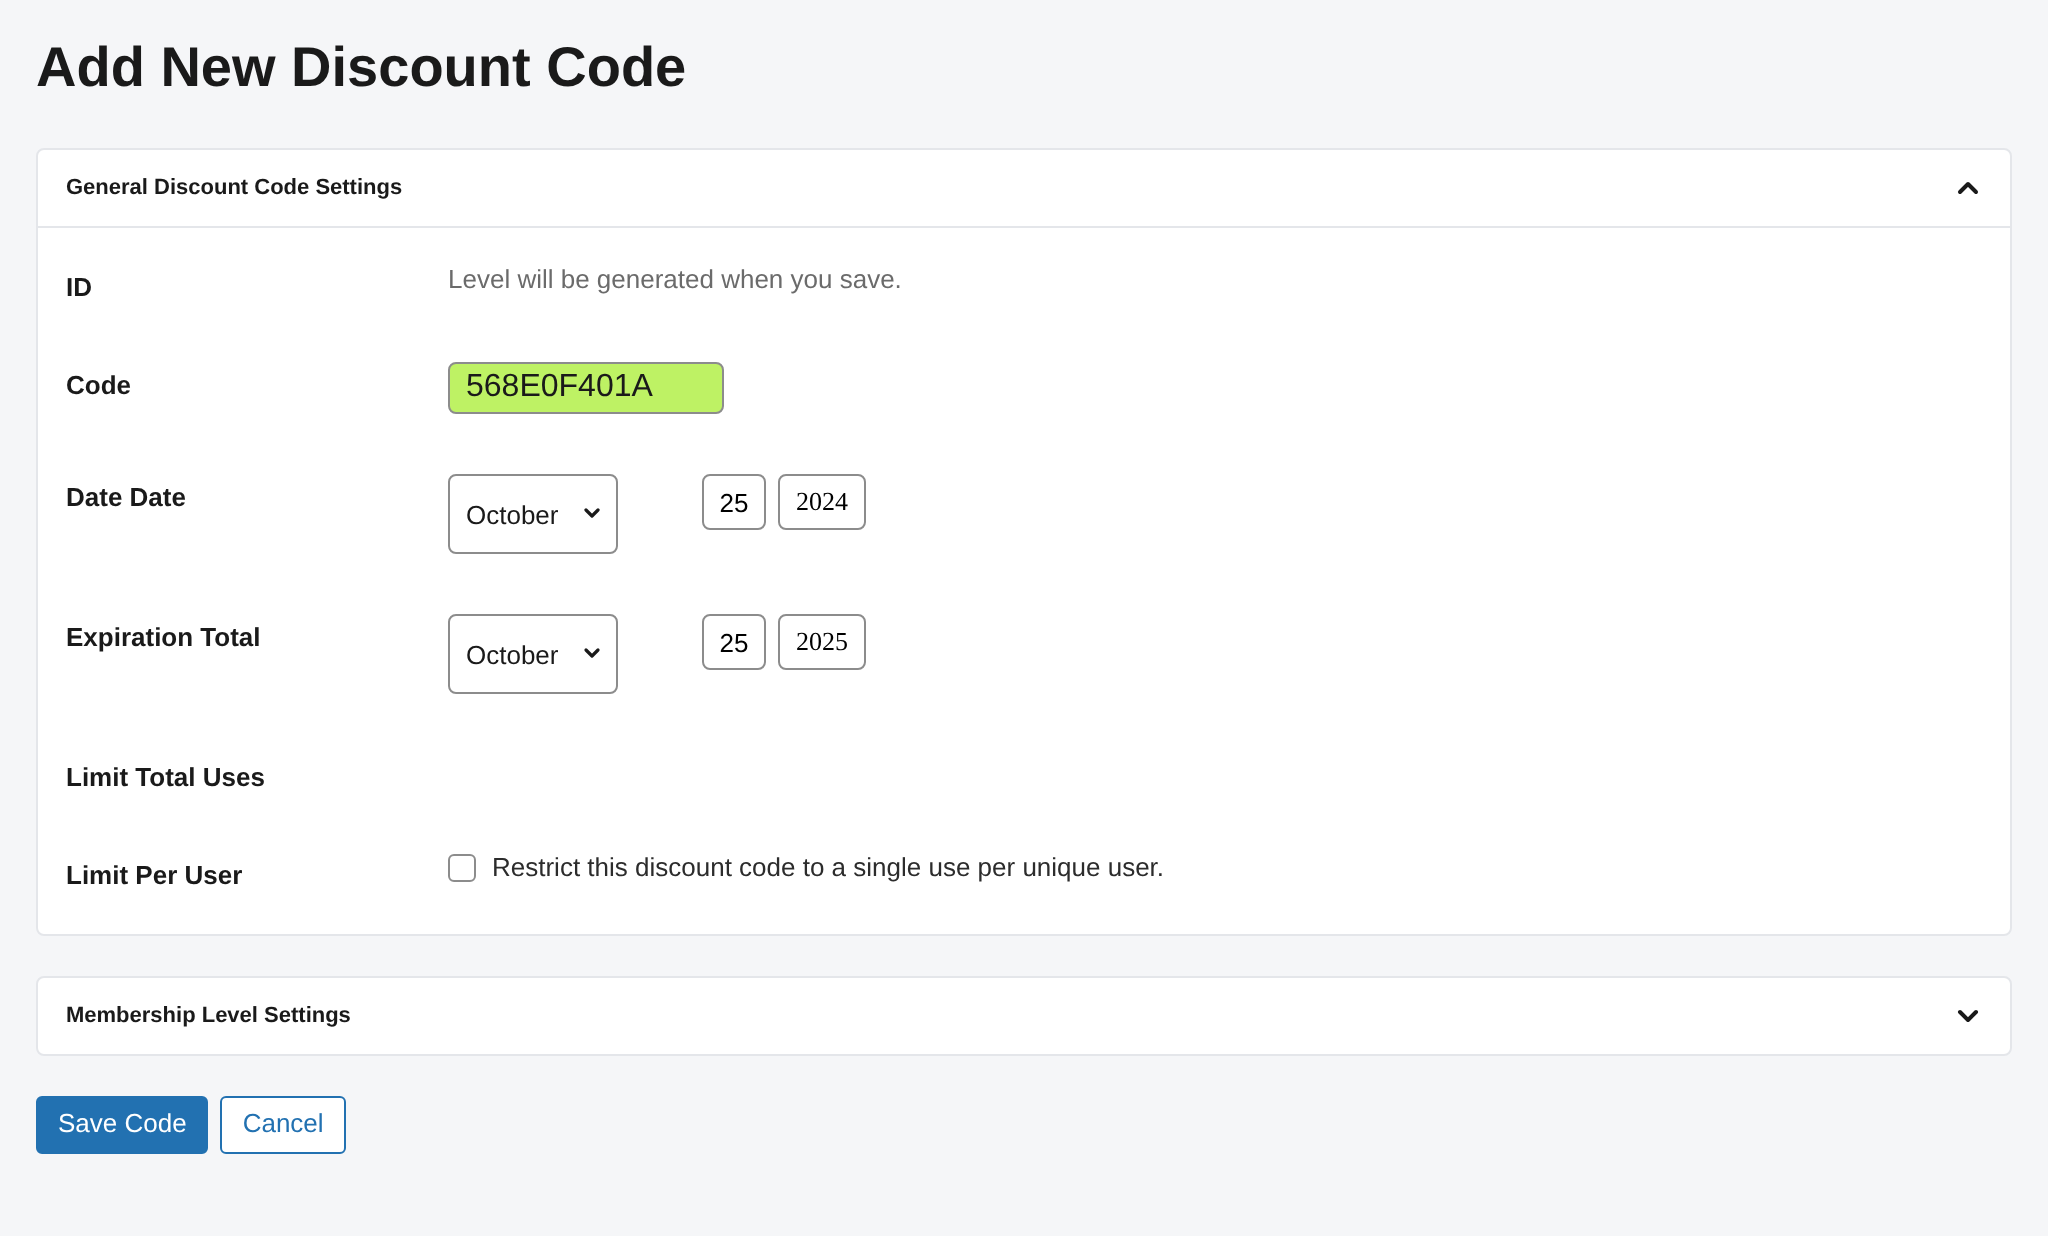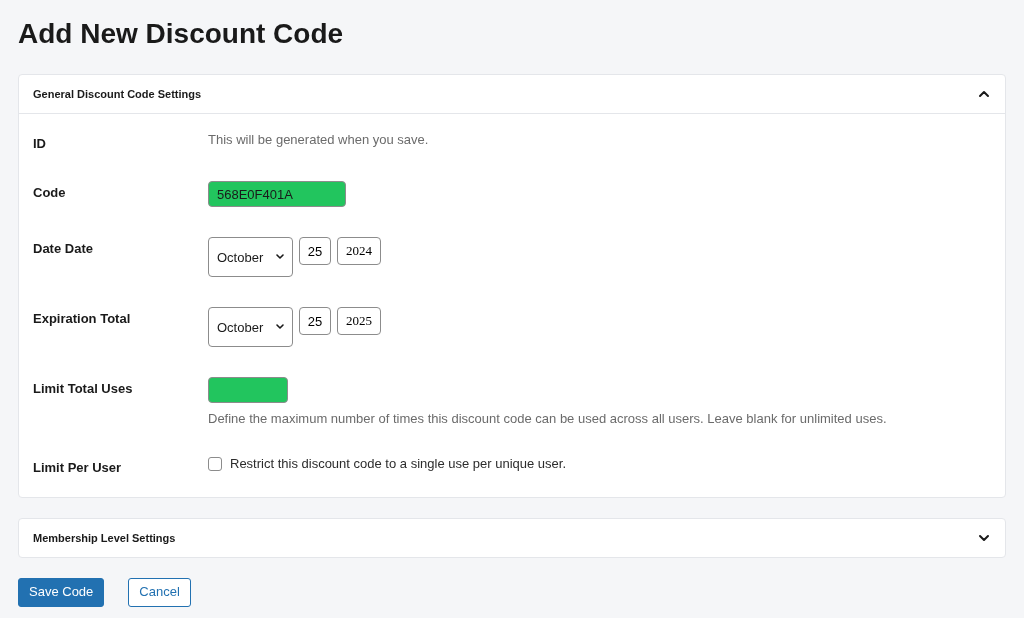--- a/index.html
+++ b/index.html
@@ -41,41 +41,42 @@
     }
     .chevron svg { display: block; }
     .panel-body {
       border-top: 1px solid #e4e6ea;
       padding: 18px 14px 22px 14px;
     }
     .field-row {
       display: flex;
       align-items: flex-start;
       margin-bottom: 30px;
+      gap: 16px;
     }
     .field-row:last-child { margin-bottom: 0; }
     .field-label {
       width: 175px;
       font-size: 13px;
       font-weight: 700;
       color: #1a1a1a;
       padding-top: 4px;
     }
     .field-value {
       flex: 1;
       font-size: 13px;
       color: #6b6b6b;
     }
     .text-input {
       border: 1px solid #8c8c8c;
       border-radius: 4px;
       padding: 4px 8px;
-      font-size: 13px;
-      color: #1a1a1a;
-      background: #22c55e;
+      font-size: 16px;
+      color: #1a1a1a;
+      background: #bef264;
       height: 26px;
     }
     .code-input { width: 138px; }
     .small-input { width: 80px; }
     .date-group { display: flex; gap: 6px; }
     .select-wrap {
       position: relative;
       display: inline-block;
     }
     .select {
@@ -99,21 +100,21 @@
     }
     .day-input, .year-input {
       border: 1px solid #8c8c8c;
       border-radius: 4px;
       padding: 4px 6px;
       font-size: 13px;
       text-align: center;
       height: 28px;
       background: #fff;
     }
-    .day-input { width: 32px; }
+    .day-input { width: 32px; margin-left: 36px; }
     .year-input { width: 44px; font-family: Liberation Serif, serif; }
     .help-text {
       font-size: 13px;
       color: #6b6b6b;
       margin-top: 8px;
     }
     .checkbox-row {
       display: flex;
       align-items: center;
       gap: 8px;
@@ -125,21 +126,21 @@
       border-radius: 3px;
       background: #fff;
       cursor: pointer;
     }
     .checkbox-label {
       font-size: 13px;
       color: #2c2c2c;
     }
     .button-row {
       display: flex;
-      gap: 24px;
+      gap: 6px;
     }
     .btn {
       border-radius: 3px;
       padding: 5px 10px;
       font-size: 13px;
       cursor: pointer;
       line-height: 1.3;
     }
     .btn-primary {
       background: #2271b1;
@@ -164,21 +165,21 @@
     <span class="chevron">
       <svg viewBox="0 0 14 14" width="14" height="14" fill="none" stroke="#1a1a1a" stroke-width="2" stroke-linecap="round" stroke-linejoin="round">
           <polyline points="3,9 7,5 11,9"></polyline>
         </svg>
     </span>
   </div>
   <div class="panel-body">
 
     <div class="field-row">
       <div class="field-label">ID</div>
-      <div class="field-value">This will be generated when you save.</div>
+      <div class="field-value">Level will be generated when you save.</div>
     </div>
 
     <div class="field-row">
       <div class="field-label">Code</div>
       <div class="field-value">
         <input type="text" class="text-input code-input" value="568E0F401A" style="">
       </div>
     </div>
 
     <div class="field-row">
@@ -216,24 +217,20 @@
             </span>
           </span>
           <input type="text" class="day-input" value="25" style="">
           <input type="text" class="year-input" value="2025" style="">
         </div>
       </div>
     </div>
 
     <div class="field-row">
       <div class="field-label">Limit Total Uses</div>
-      <div class="field-value">
-        <input type="text" class="text-input small-input" value="" style="">
-        <div class="help-text">Define the maximum number of times this discount code can be used across all users. Leave blank for unlimited uses.</div>
-      </div>
     </div>
 
     <div class="field-row">
       <div class="field-label">Limit Per User</div>
       <div class="field-value">
         <div class="checkbox-row">
           <div class="checkbox"></div>
           <span class="checkbox-label">Restrict this discount code to a single use per unique user.</span>
         </div>
       </div>

